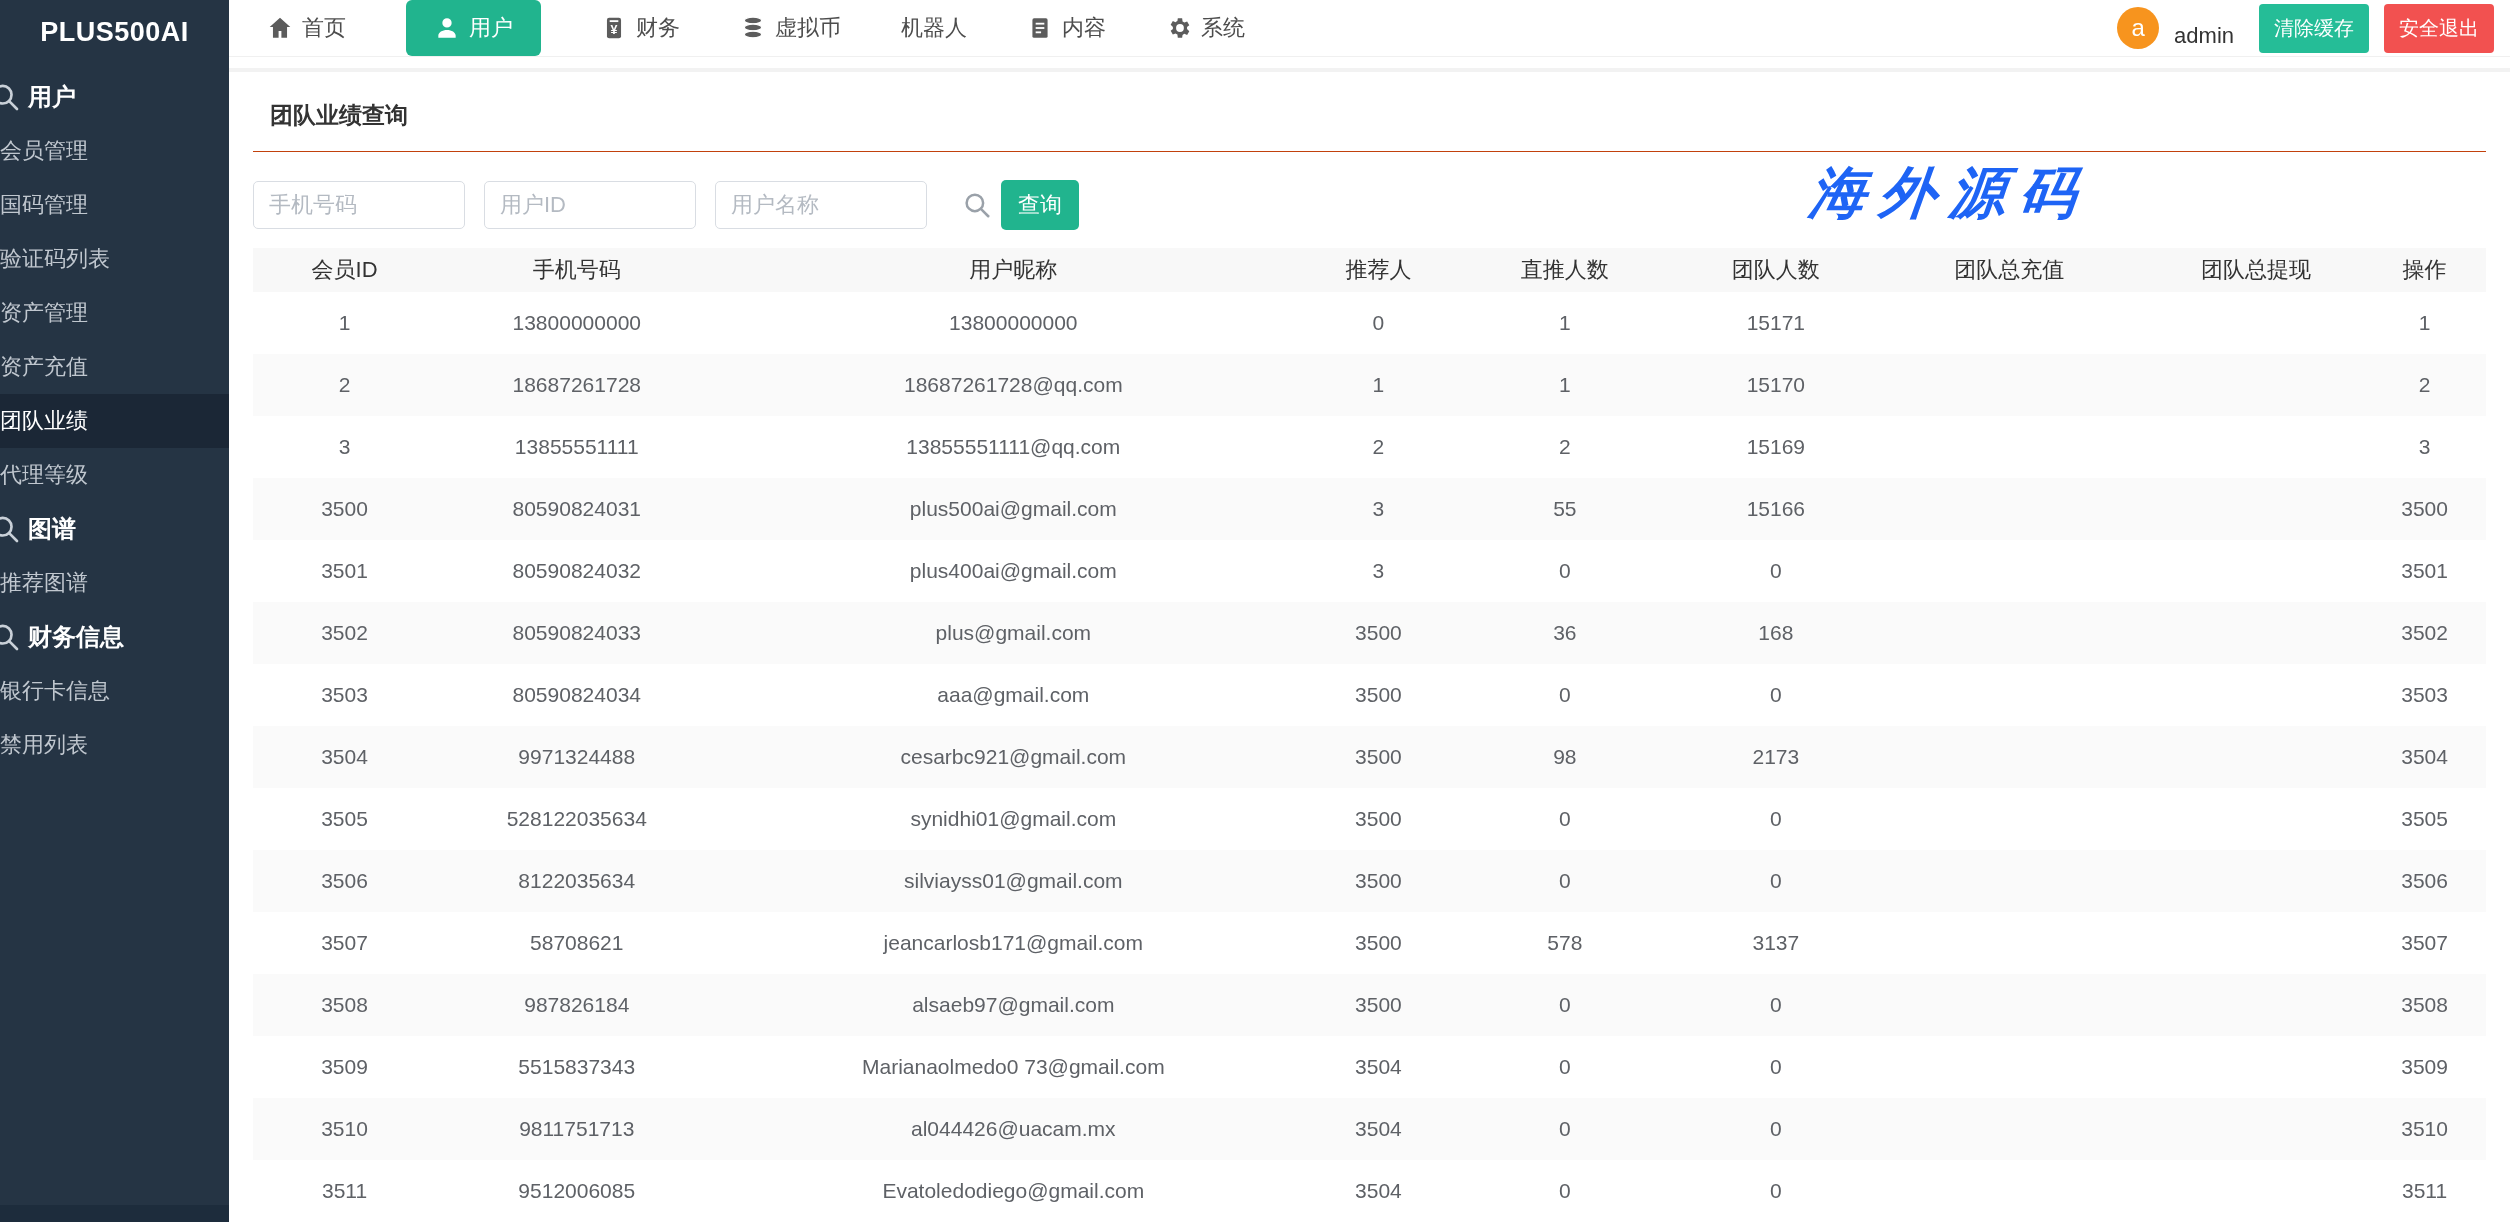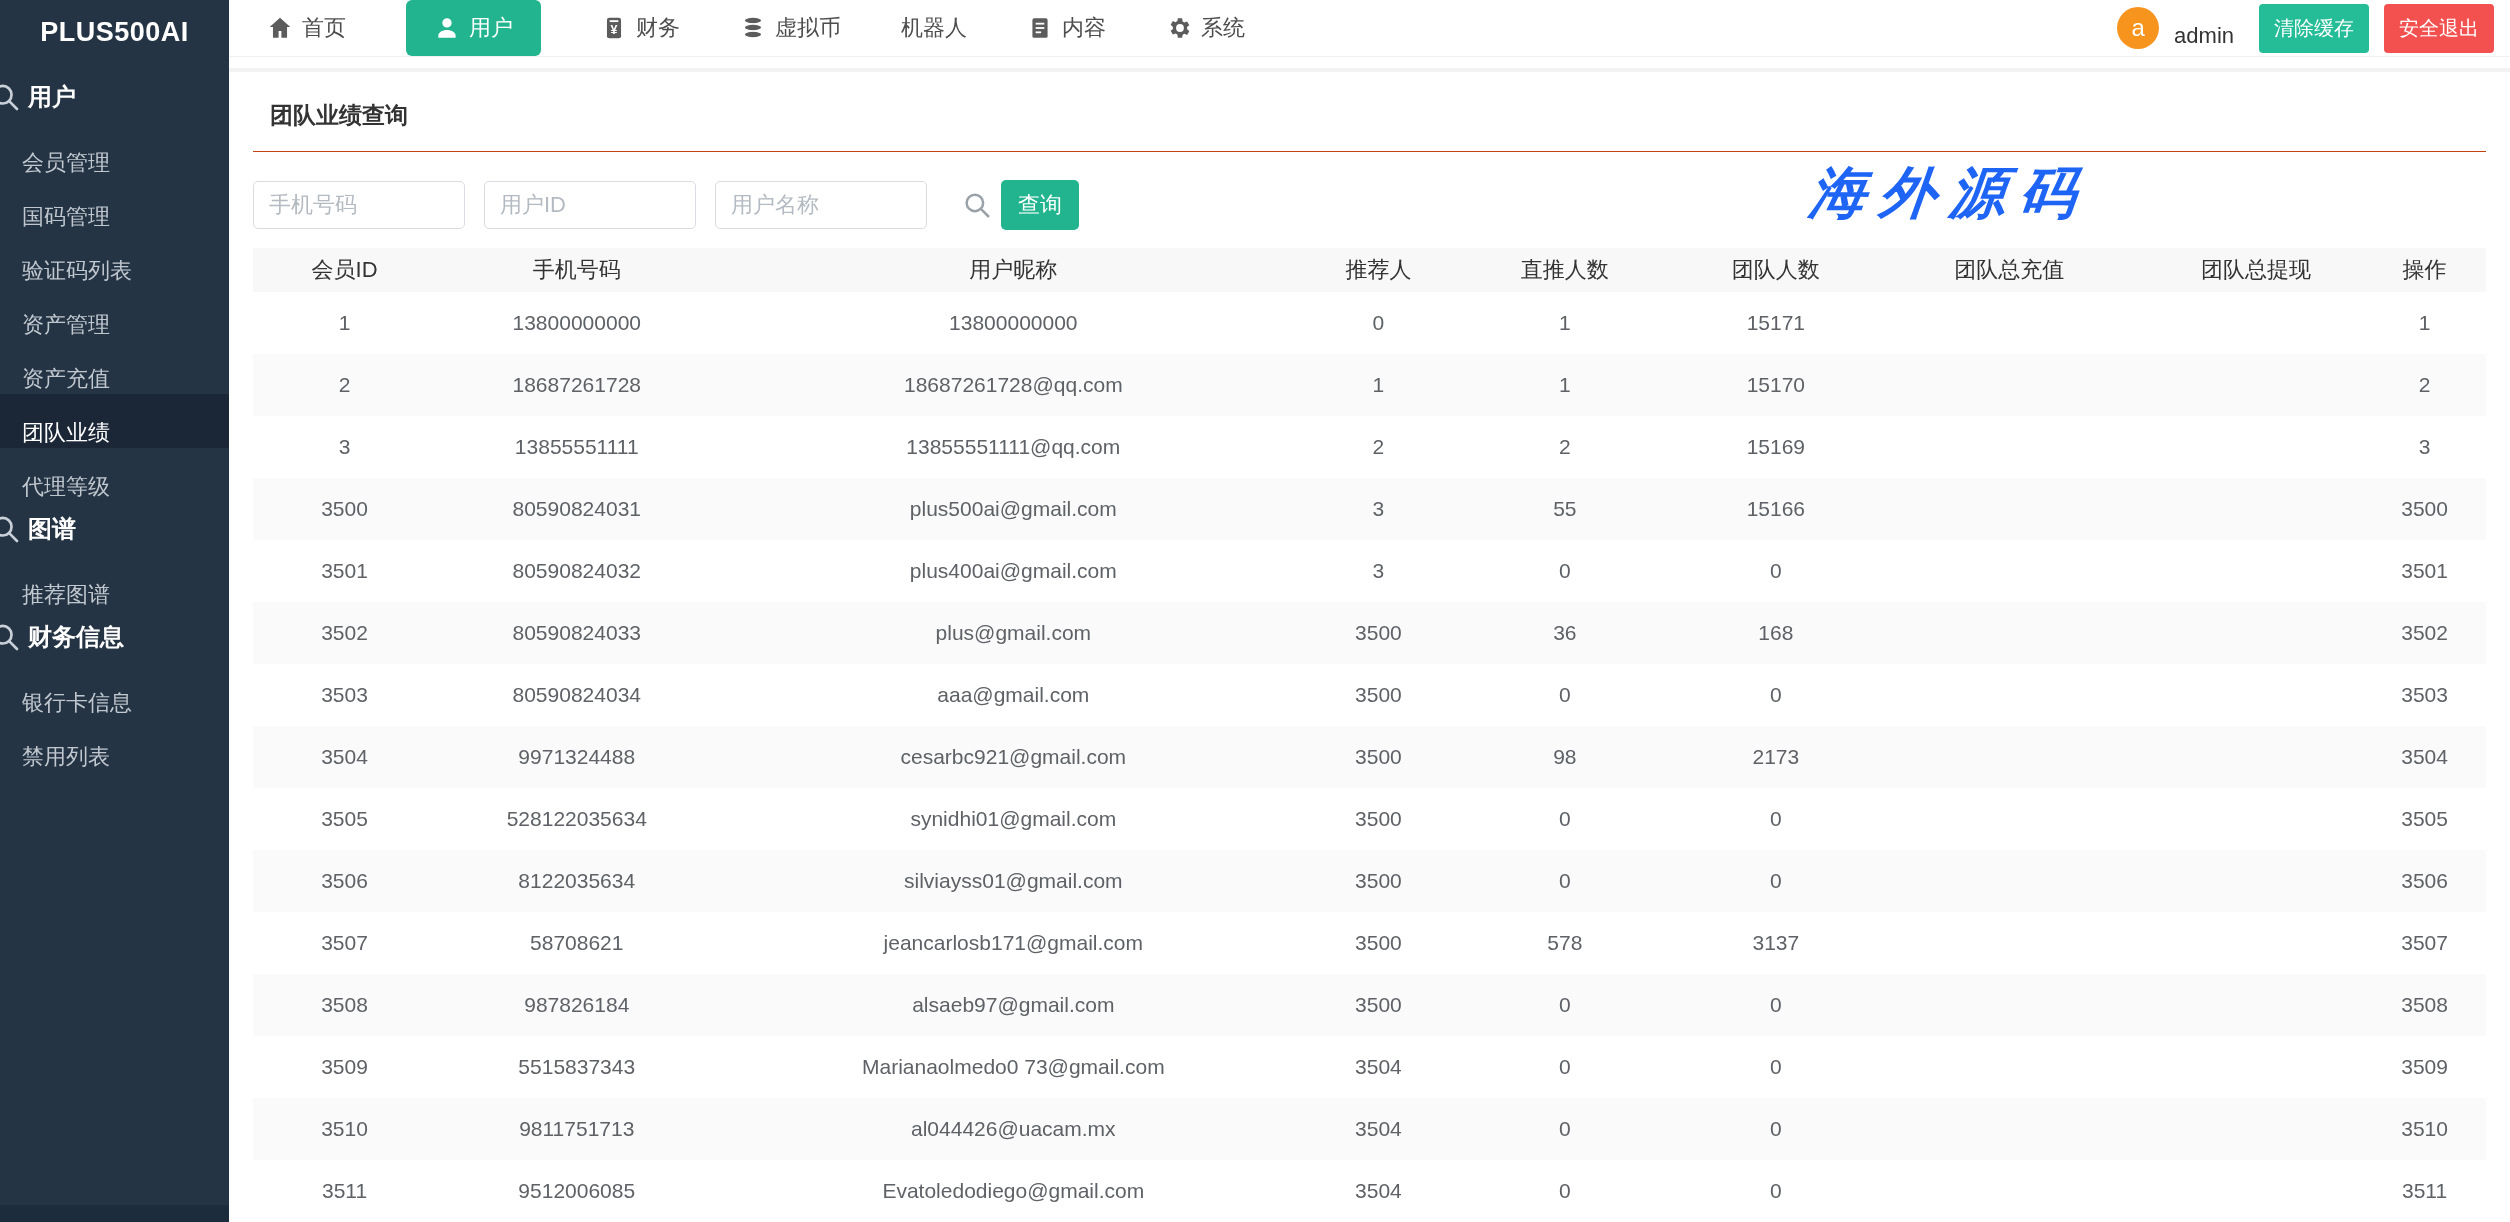--- a/index.html
+++ b/index.html
@@ -12,21 +12,21 @@
 
   
   .sidebar{width:229px;flex-shrink:0;background:#253444;position:relative;overflow:hidden;}
   .logo{height:64px;display:flex;align-items:center;justify-content:center;
         color:#fff;font-size:27px;font-weight:bold;letter-spacing:.5px;}
   .side-nav{padding-top:6px;}
   .side-section{position:relative;height:54px;display:flex;align-items:center;
         padding-left:28px;color:#fff;font-size:24px;font-weight:bold;cursor:default;}
   .sec-icon{position:absolute;left:-11px;top:11px;width:32px;height:32px;color:#c9d0d8;}
   .sec-icon svg{width:32px;height:32px;}
-  .side-item{height:54px;display:flex;align-items:flex-end;padding-left:22px;
+  .side-item{height:54px;display:flex;align-items:center;
         color:#c0c7cf;font-size:22px;cursor:pointer;}
   .side-item.active{background:#1b2736;color:#fff;}
   .side-footer{position:absolute;left:0;right:0;bottom:0;height:17px;background:#1d2c3c;}
 
   
   .main{flex:1;display:flex;flex-direction:column;position:relative;min-width:0;}
 
   .topbar{height:66px;background:#fff;display:flex;align-items:center;
         justify-content:space-between;padding:0 16px 0 38px;border-bottom:1px solid #f0f0f0;box-sizing:border-box;}
   .topnav{display:flex;align-items:center;gap:60px;}

